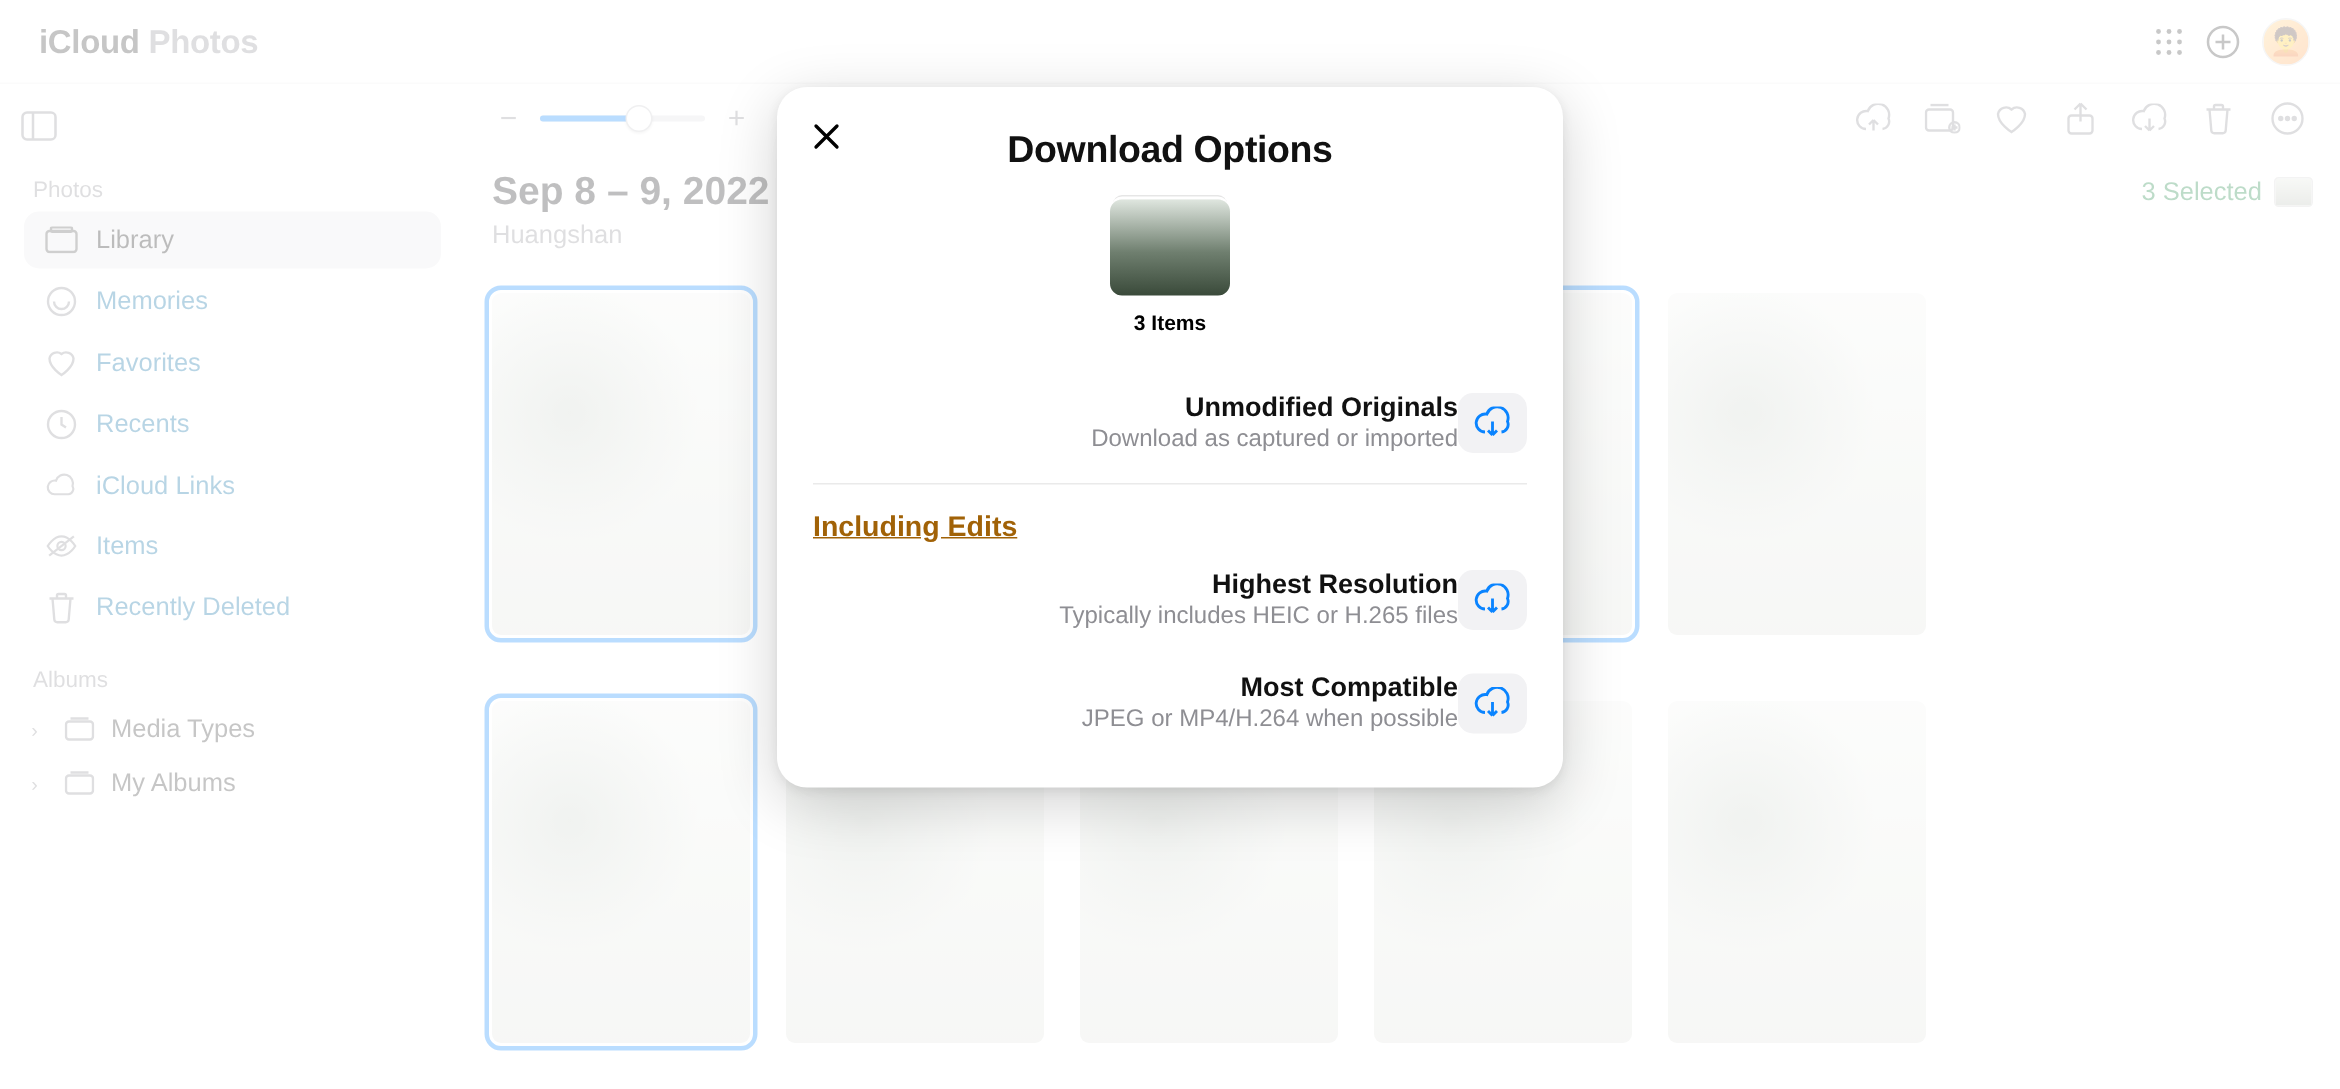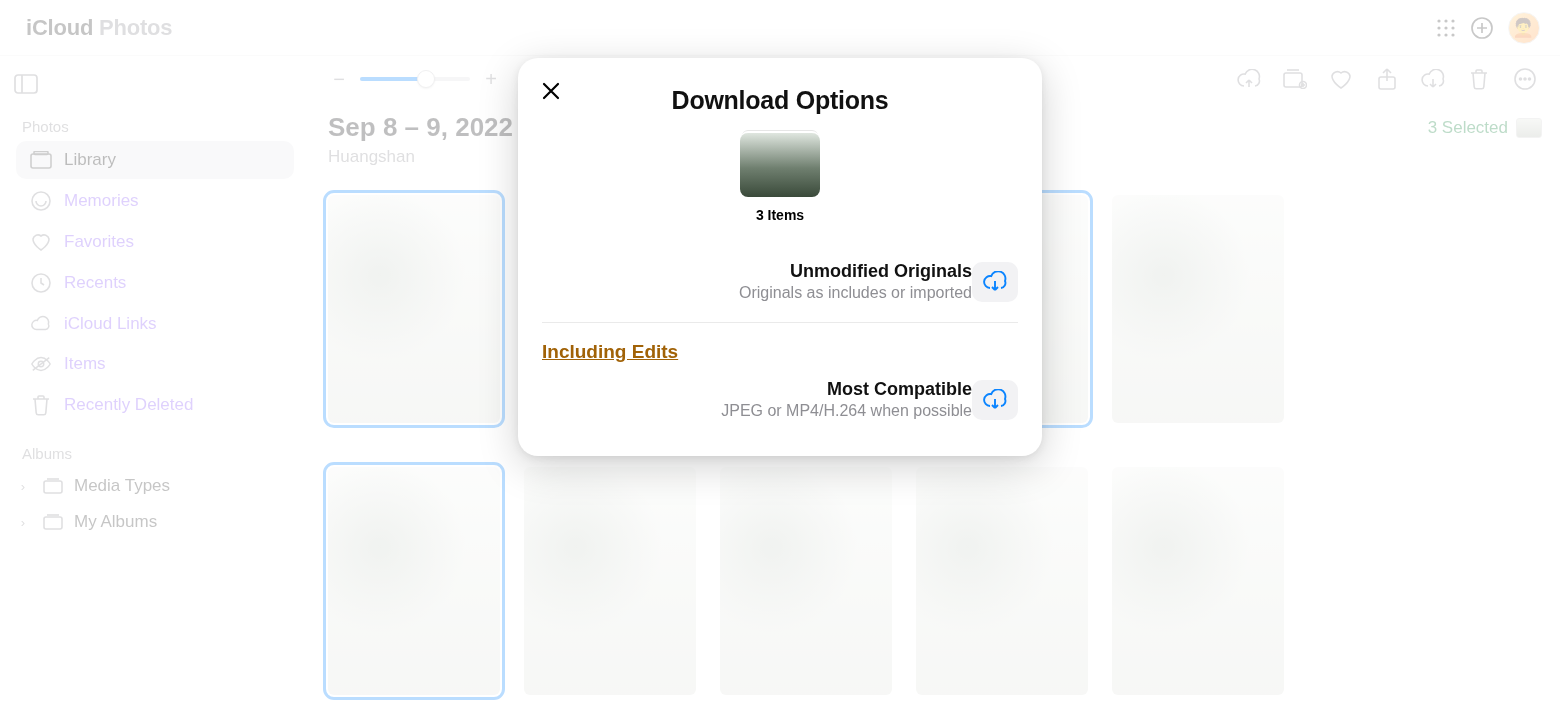--- a/index.html
+++ b/index.html
@@ -35,21 +35,21 @@
   width: 310px;
   padding: 18px 12px;
   background: #fff;
 }
 .sidebar .toggle { width: 28px; height: 24px; color: #8e8e93; margin-bottom: 20px; padding-left: 2px; }
 .sb-section { font-size: 15px; color: #8e8e93; margin: 8px 10px 6px; }
 .sb-item {
   display: flex; align-items: center; gap: 12px;
   padding: 9px 14px; margin: 2px 4px;
   border-radius: 10px;
-  color: #8b5cf6; font-size: 17px;
+  color: #0369a1; font-size: 17px;
   cursor: pointer;
 }
 .sb-item .icn { width: 22px; display:flex; align-items:center; justify-content:center; color: #8e8e93; }
 .sb-item.active { background: #e9e9eb; color: #111; }
 .sb-item.active .icn { color: #555; }
 .sb-album { display:flex; align-items:center; gap:10px; padding:8px 2px; color:#333; font-size:17px; cursor:pointer; }
 .sb-album .disclosure { width:18px; text-align:center; color:#8e8e93; font-size:13px; }
 .sb-album .icn { width:22px; display:flex; align-items:center; justify-content:center; color:#8e8e93; }
 
 .main { flex:1; display:flex; flex-direction:column; min-width:0; }
@@ -351,41 +351,53 @@
           <path d="M2 2l14 14M16 2L2 16"></path>
         </svg>
     </div>
     <div class="modal-title">Download Options</div>
     <div class="modal-preview"></div>
     <div class="modal-count">3 Items</div>
 
     <div class="opt-row">
       <div class="opt-text">
         <div class="opt-title">Unmodified Originals</div>
-        <div class="opt-desc">Originals as includes or imported</div>
+        <div class="opt-desc">Download as captured or imported</div>
       </div>
       <div class="dl-btn">
         <svg width="26" height="22" viewBox="0 0 26 22" fill="none" stroke="currentColor" stroke-width="1.9">
             <path d="M8 17a6 6 0 1 1 1.2-11.9A7 7 0 0 1 23 10a5 5 0 0 1-4 7"></path>
             <path d="M13 10v9m0 0l-3-3m3 3l3-3"></path>
           </svg>
       </div>
     </div>
 
     <div class="divider"></div>
     <div class="section-label">Including Edits</div>
 
-
     <div class="opt-row">
       <div class="opt-text">
-        <div class="opt-title">Most Compatible</div>
-        <div class="opt-desc">JPEG or MP4/H.264 when possible</div>
+        <div class="opt-title">Highest Resolution</div>
+        <div class="opt-desc">Typically includes HEIC or H.265 files</div>
       </div>
       <div class="dl-btn">
         <svg width="26" height="22" viewBox="0 0 26 22" fill="none" stroke="currentColor" stroke-width="1.9">
             <path d="M8 17a6 6 0 1 1 1.2-11.9A7 7 0 0 1 23 10a5 5 0 0 1-4 7"></path>
             <path d="M13 10v9m0 0l-3-3m3 3l3-3"></path>
           </svg>
       </div>
     </div>
+
+    <div class="opt-row">
+      <div class="opt-text">
+        <div class="opt-title">Most Compatible</div>
+        <div class="opt-desc">JPEG or MP4/H.264 when possible</div>
+      </div>
+      <div class="dl-btn">
+        <svg width="26" height="22" viewBox="0 0 26 22" fill="none" stroke="currentColor" stroke-width="1.9">
+            <path d="M8 17a6 6 0 1 1 1.2-11.9A7 7 0 0 1 23 10a5 5 0 0 1-4 7"></path>
+            <path d="M13 10v9m0 0l-3-3m3 3l3-3"></path>
+          </svg>
+      </div>
+    </div>
   </div>
 
 </div>
 
 </body></html>

